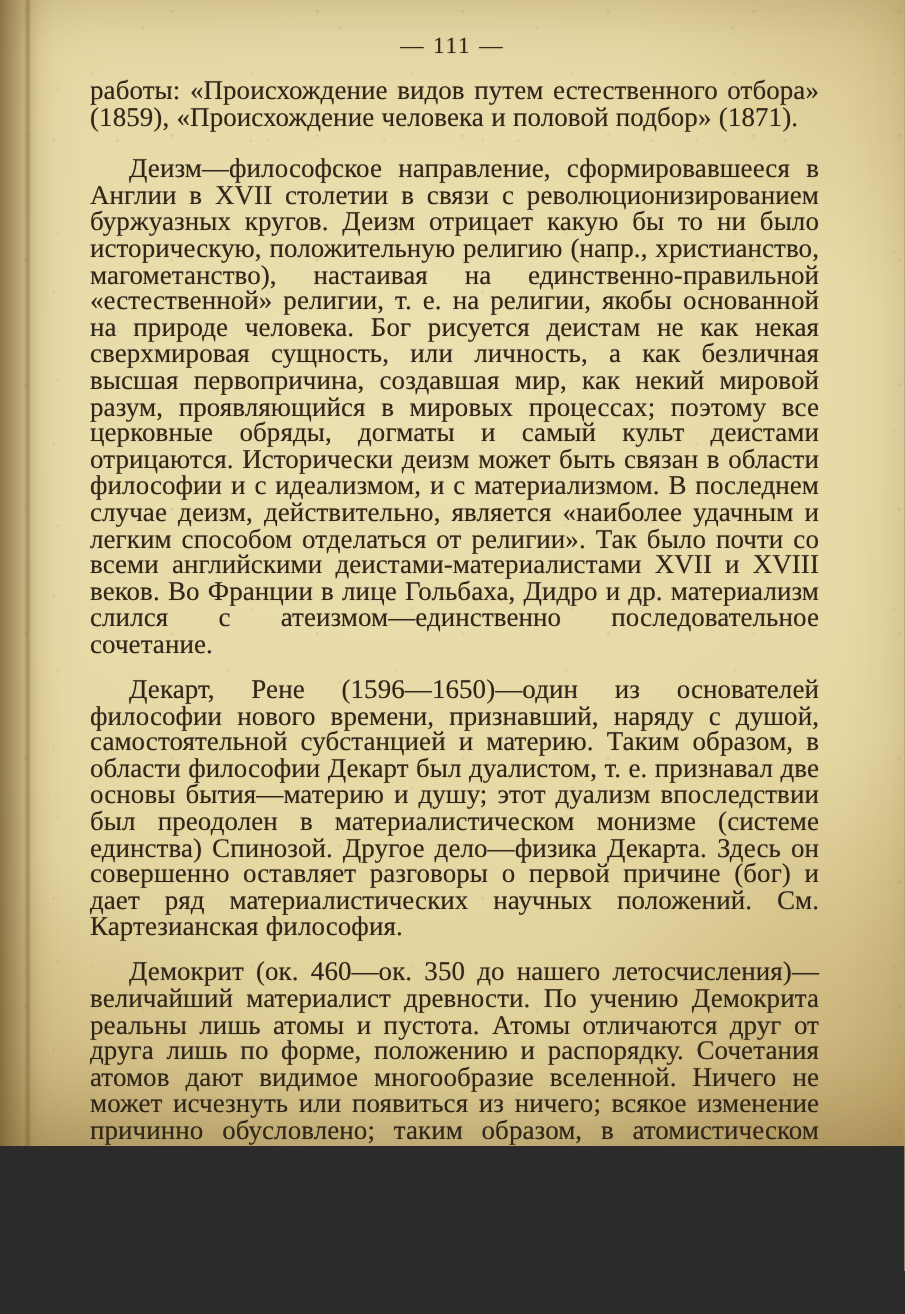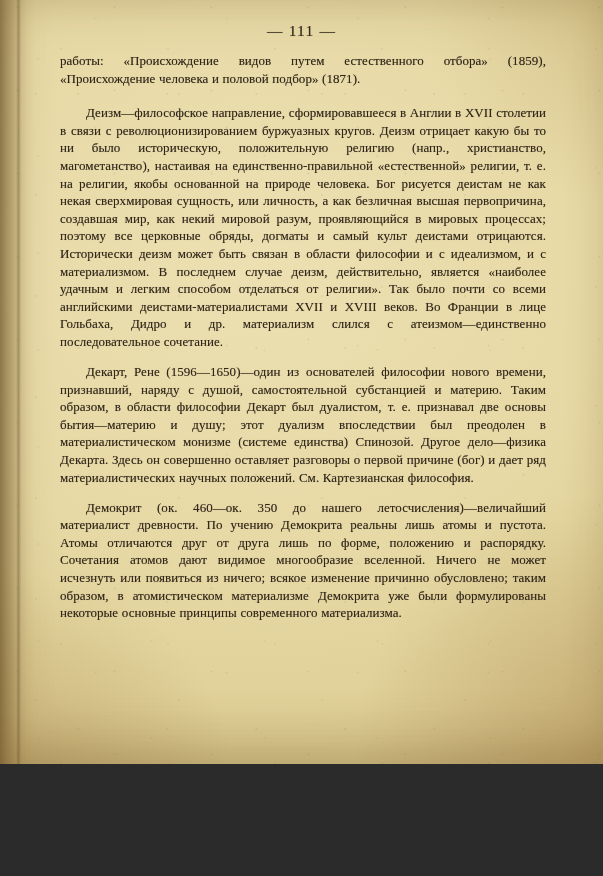--- a/index.html
+++ b/index.html
@@ -98,21 +98,21 @@
     position: absolute;
     top: 52px;
     left: 60px;
     width: 486px;
   }
 
   p.para {
     margin: 0 0 12.5px 0;
     text-align: justify;
     text-align-last: left;
-    font-size: 13px;
+    font-size: 18px;
     line-height: 17.6px;
     color: #2f2518;
     text-shadow: 0 0 0.7px rgba(47,37,24,0.40);
     letter-spacing: 0.05px;
     word-spacing: 0.3px;
     -webkit-font-smoothing: antialiased;
   }
   p.para.lead {
     text-indent: 26px;
   }

